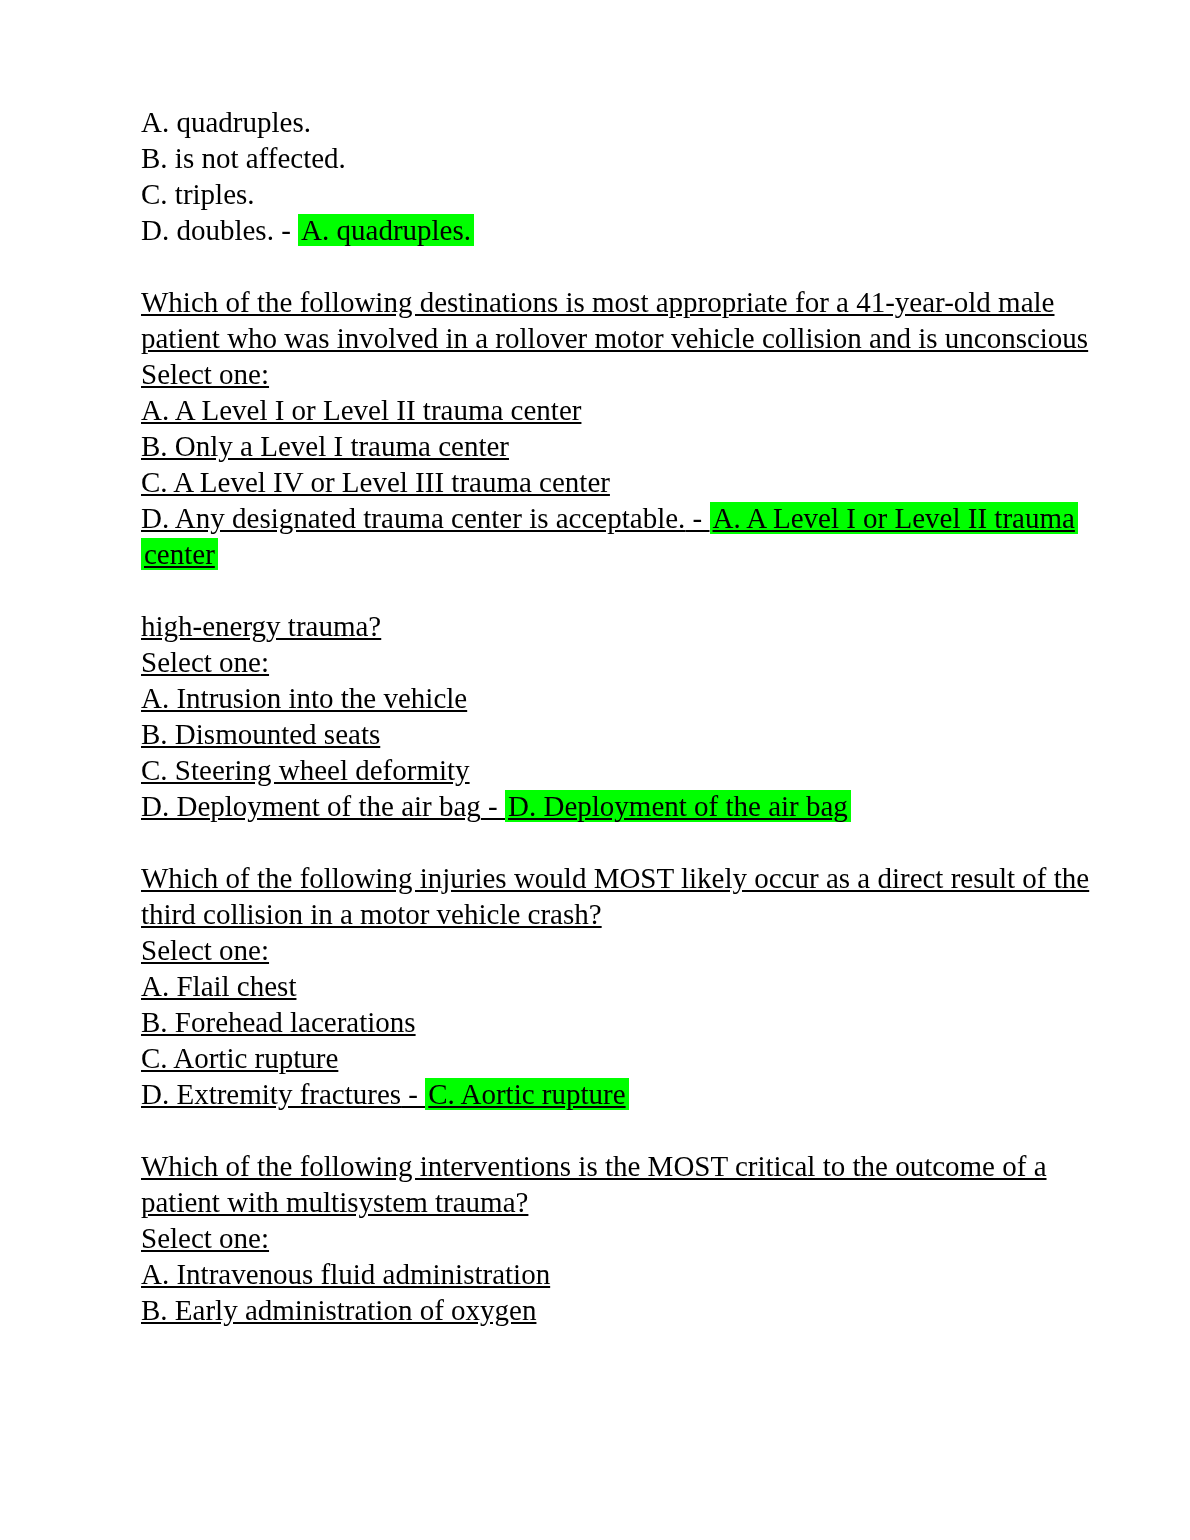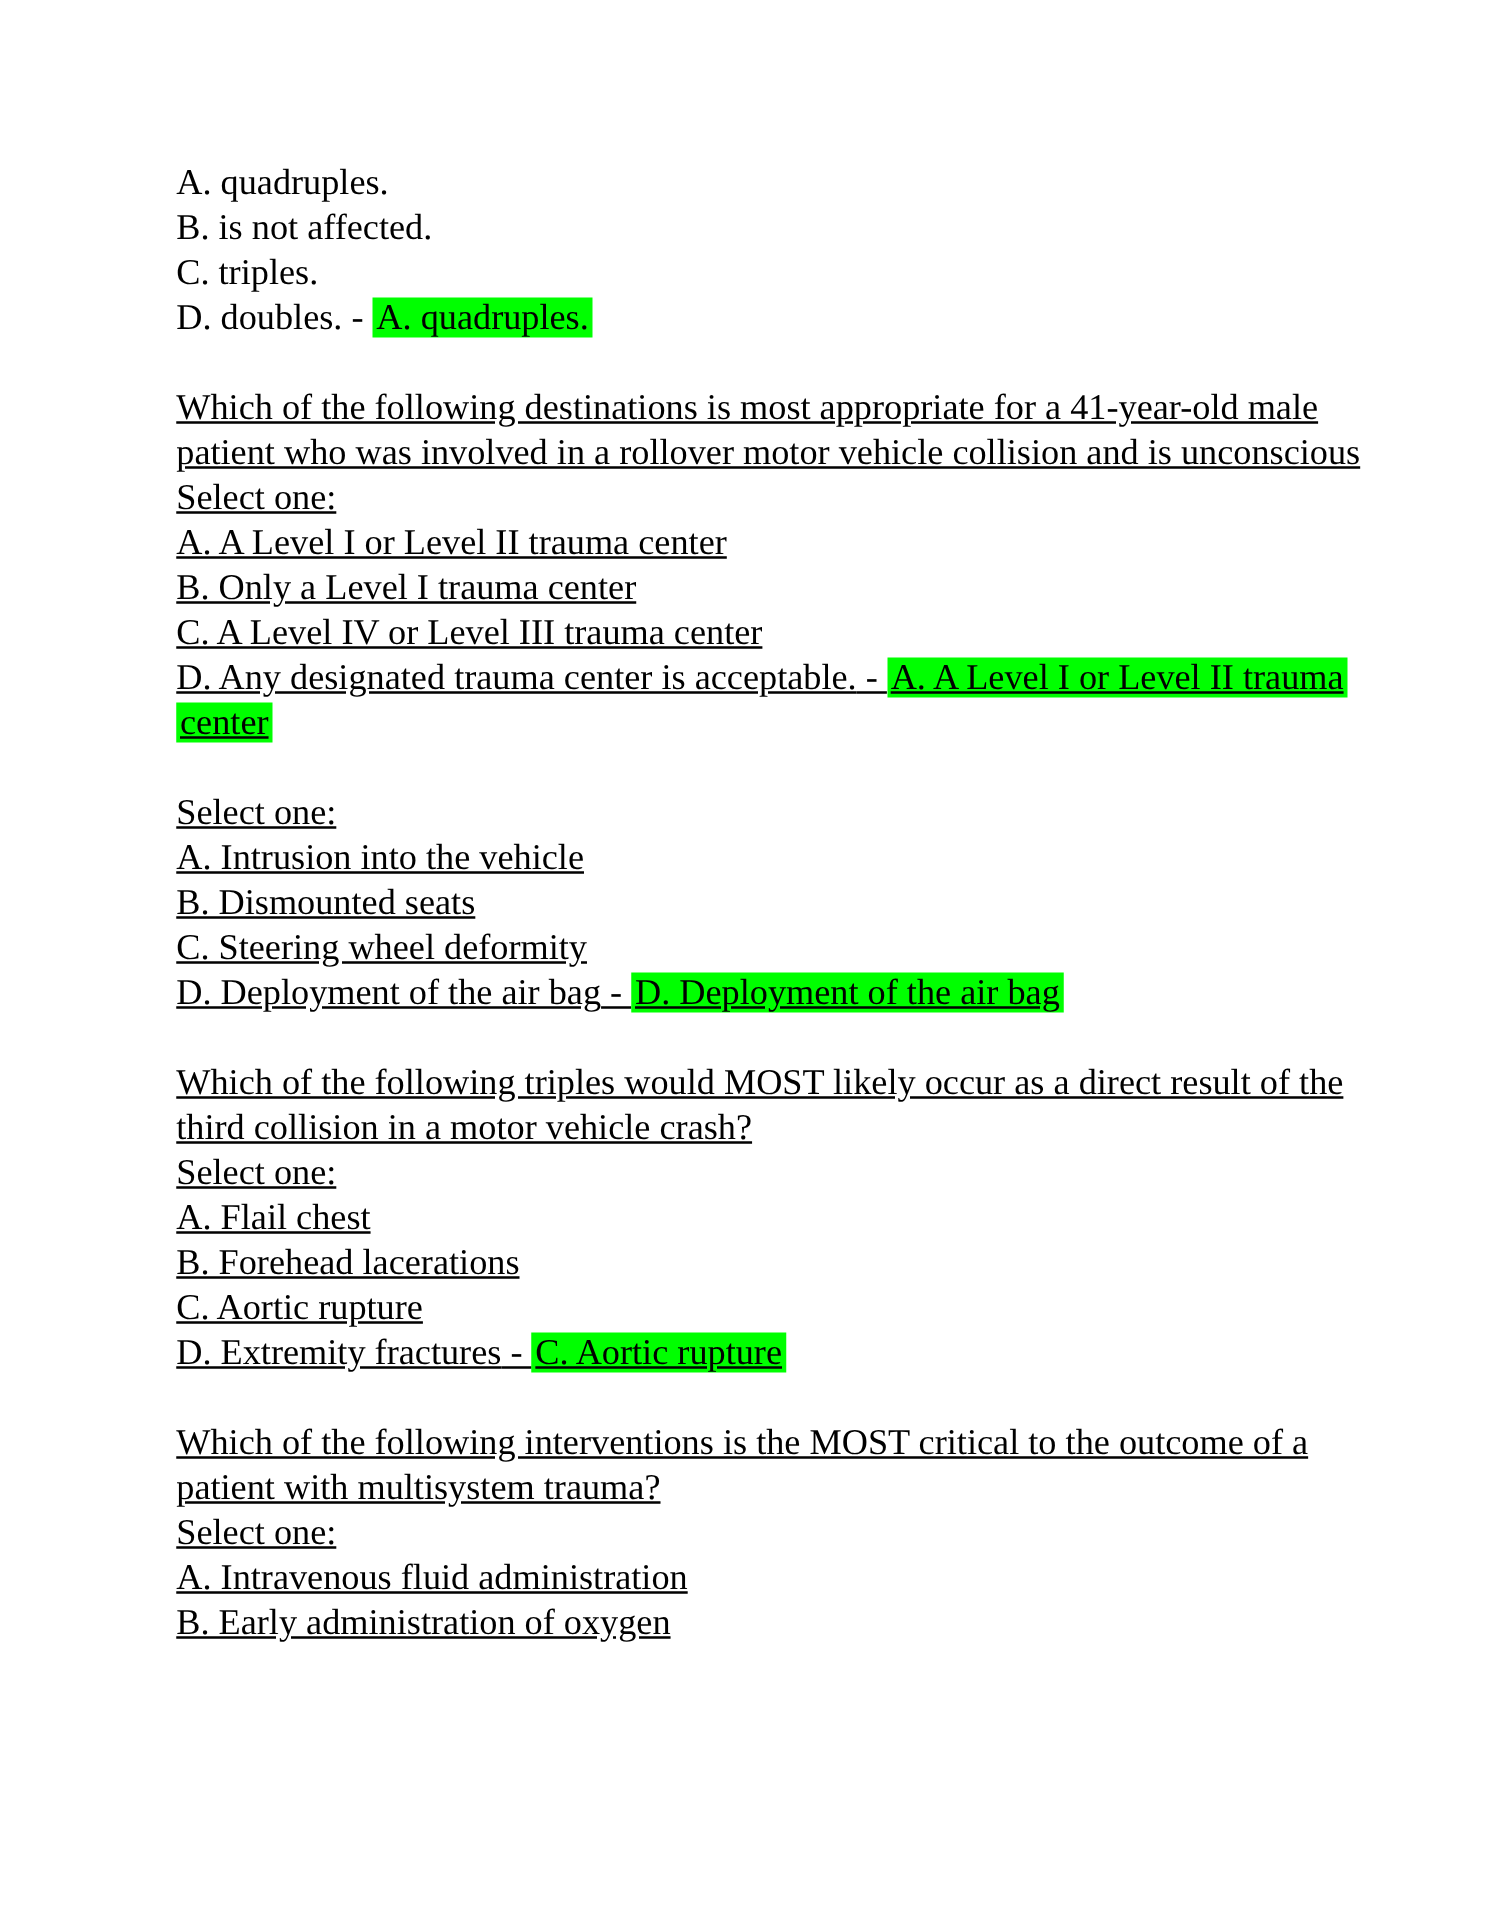--- a/index.html
+++ b/index.html
@@ -15,21 +15,20 @@
     font-family: "Liberation Serif", serif;
     color: #000000;
   }
   .page-content {
     position: absolute;
     left: 141px;
     top: 104px;
     width: 920px;
     font-size: 29px;
     line-height: 36px;
-    margin-top: 24px;
   }
   .question-block + .question-block {
     margin-top: 36px;
     text-decoration: underline;
   }
   .line {
     white-space: pre;
   }
   .hl {
     background: #00ff00;
@@ -50,28 +49,29 @@
       <div class="line question-line">Which of the following destinations is most appropriate for a 41-year-old male</div>
       <div class="line question-line">patient who was involved in a rollover motor vehicle collision and is unconscious</div>
       <div class="line select-label">Select one:</div>
       <div class="line option-line">A. A Level I or Level II trauma center</div>
       <div class="line option-line">B. Only a Level I trauma center</div>
       <div class="line option-line">C. A Level IV or Level III trauma center</div>
       <div class="line option-line"><span>D. Any designated trauma center is acceptable.</span><span> - </span><span class="hl">A. A Level I or Level II trauma</span></div>
       <div class="line option-line"><span class="hl">center</span></div>
     </div>
     <div class="question-block">
+      <div class="line question-line">high-energy trauma?</div>
       <div class="line select-label">Select one:</div>
       <div class="line option-line">A. Intrusion into the vehicle</div>
       <div class="line option-line">B. Dismounted seats</div>
       <div class="line option-line">C. Steering wheel deformity</div>
       <div class="line option-line"><span>D. Deployment of the air bag</span><span> - </span><span class="hl">D. Deployment of the air bag</span></div>
     </div>
     <div class="question-block">
-      <div class="line question-line">Which of the following triples would MOST likely occur as a direct result of the</div>
+      <div class="line question-line">Which of the following injuries would MOST likely occur as a direct result of the</div>
       <div class="line question-line">third collision in a motor vehicle crash?</div>
       <div class="line select-label">Select one:</div>
       <div class="line option-line">A. Flail chest</div>
       <div class="line option-line">B. Forehead lacerations</div>
       <div class="line option-line">C. Aortic rupture</div>
       <div class="line option-line"><span>D. Extremity fractures</span><span> - </span><span class="hl">C. Aortic rupture</span></div>
     </div>
     <div class="question-block">
       <div class="line question-line">Which of the following interventions is the MOST critical to the outcome of a</div>
       <div class="line question-line">patient with multisystem trauma?</div>

